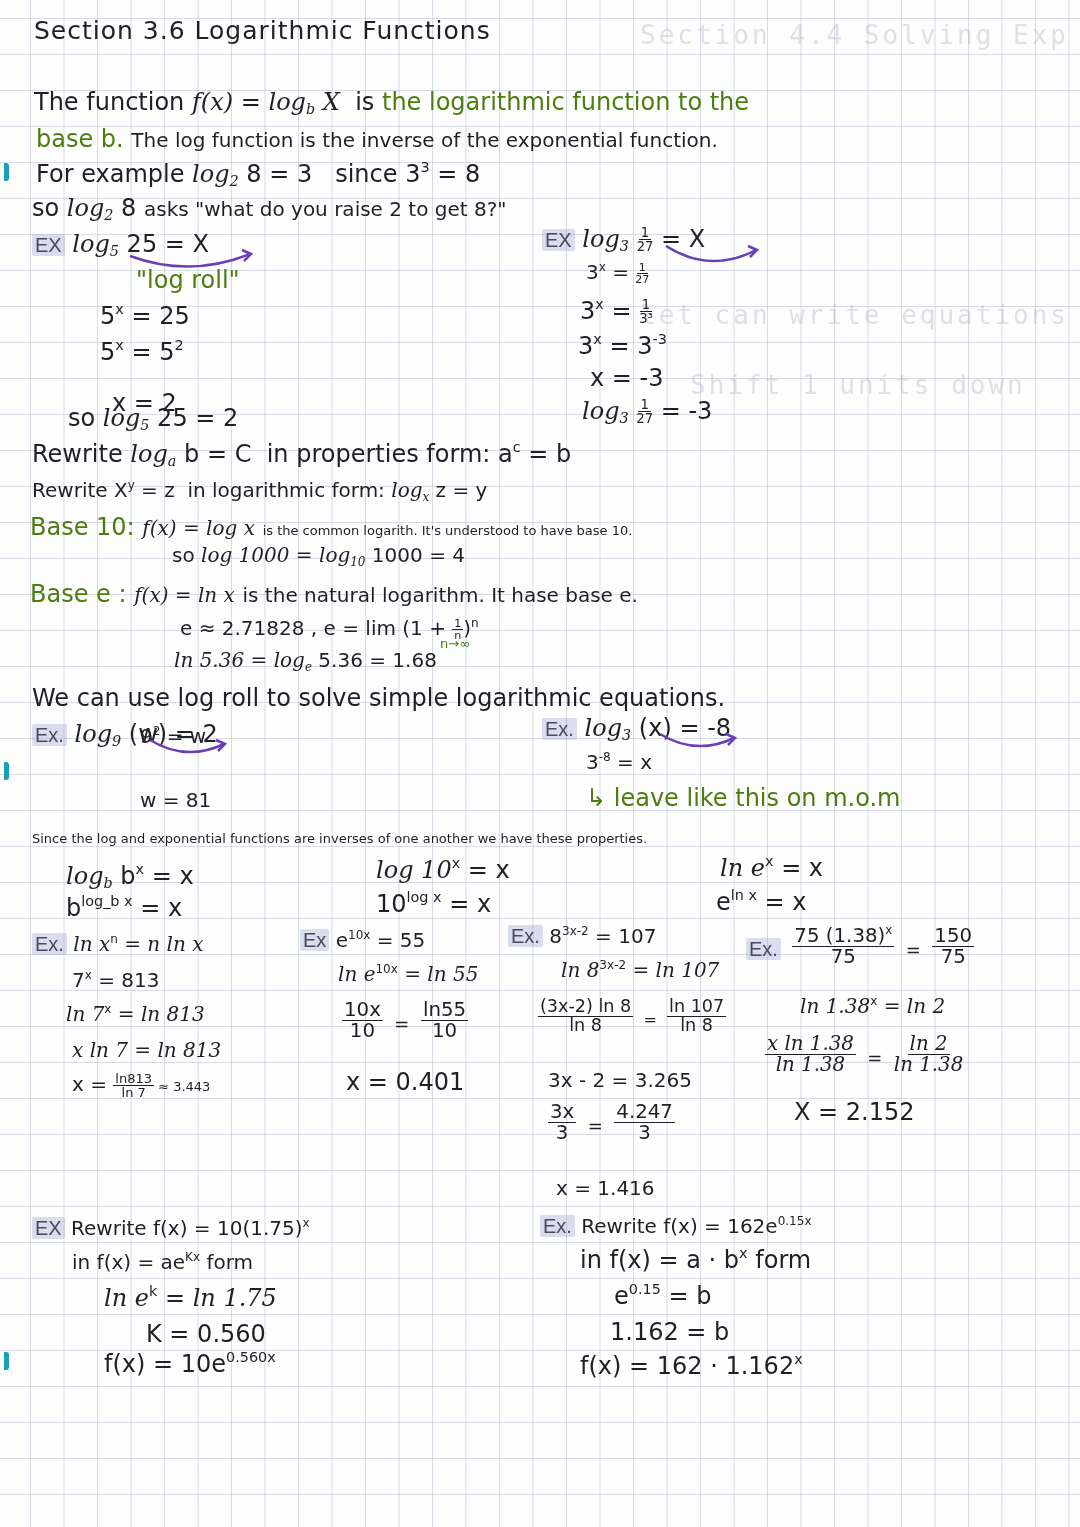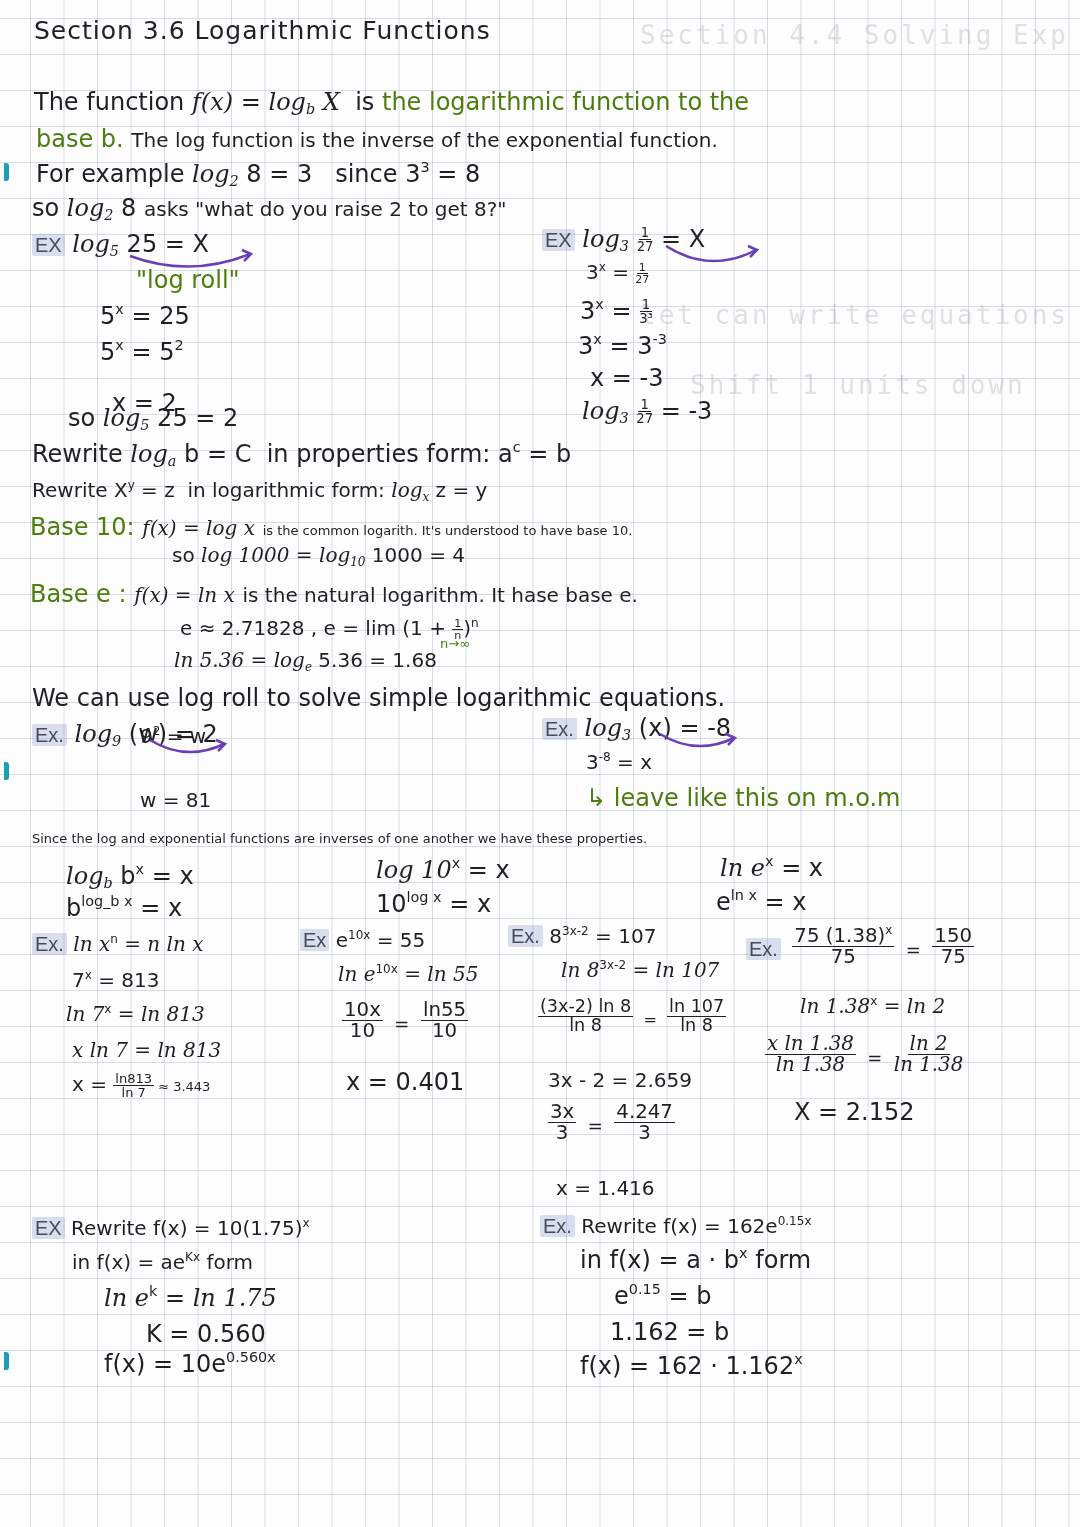--- a/index.html
+++ b/index.html
@@ -239,21 +239,21 @@
   <span class="frac">
       <span class="num">(3x-2) ln 8</span>
       <span>ln 8</span>
     </span>
   <span style="font-size:16px;">=</span>
   <span class="frac">
       <span class="num">ln 107</span>
       <span>ln 8</span>
     </span>
 </div>
-<div class="line sm" style="left:548px; top:1070px;">3x - 2 = 2.659</div>
+<div class="line sm" style="left:548px; top:1070px;">3x - 2 = 3.265</div>
 <div class="line" style="left:548px; top:1102px; font-size:36px;">
   <span class="frac">
       <span class="num">3x</span>
       <span>3</span>
     </span>
   <span style="font-size:18px;">=</span>
   <span class="frac">
       <span class="num">4.247</span>
       <span>3</span>
     </span>

